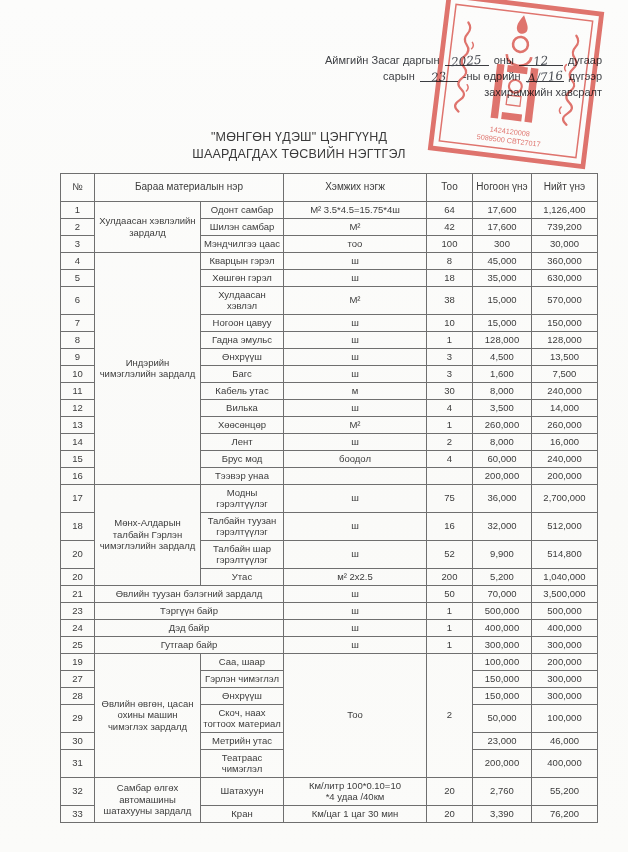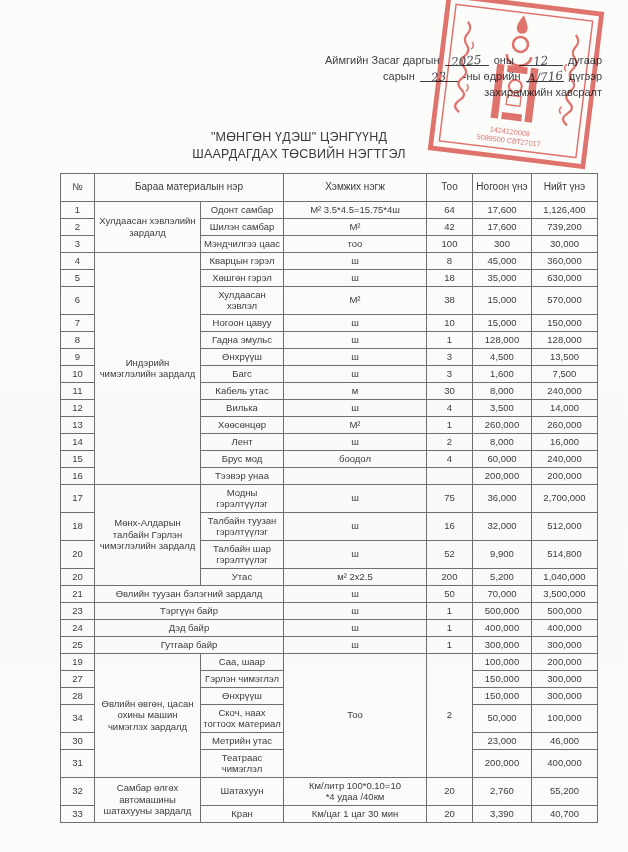--- a/index.html
+++ b/index.html
@@ -348,21 +348,21 @@
           <td>150,000</td>
           <td>300,000</td>
         </tr>
         <tr>
           <td>28</td>
           <td>Өнхрүүш</td>
           <td>150,000</td>
           <td>300,000</td>
         </tr>
         <tr>
-          <td>34</td>
+          <td>29</td>
           <td>Скоч, наах тогтоох материал</td>
           <td>50,000</td>
           <td>100,000</td>
         </tr>
         <tr>
           <td>30</td>
           <td>Метрийн утас</td>
           <td>23,000</td>
           <td>46,000</td>
         </tr>
@@ -381,18 +381,18 @@
           <td>20</td>
           <td>2,760</td>
           <td>55,200</td>
         </tr>
         <tr>
           <td>33</td>
           <td>Кран</td>
           <td>Км/цаг 1 цаг 30 мин</td>
           <td>20</td>
           <td>3,390</td>
-          <td>40,700</td>
+          <td>76,200</td>
         </tr>
       </tbody>
   </table>
 
 </div>
 
 </body></html>

